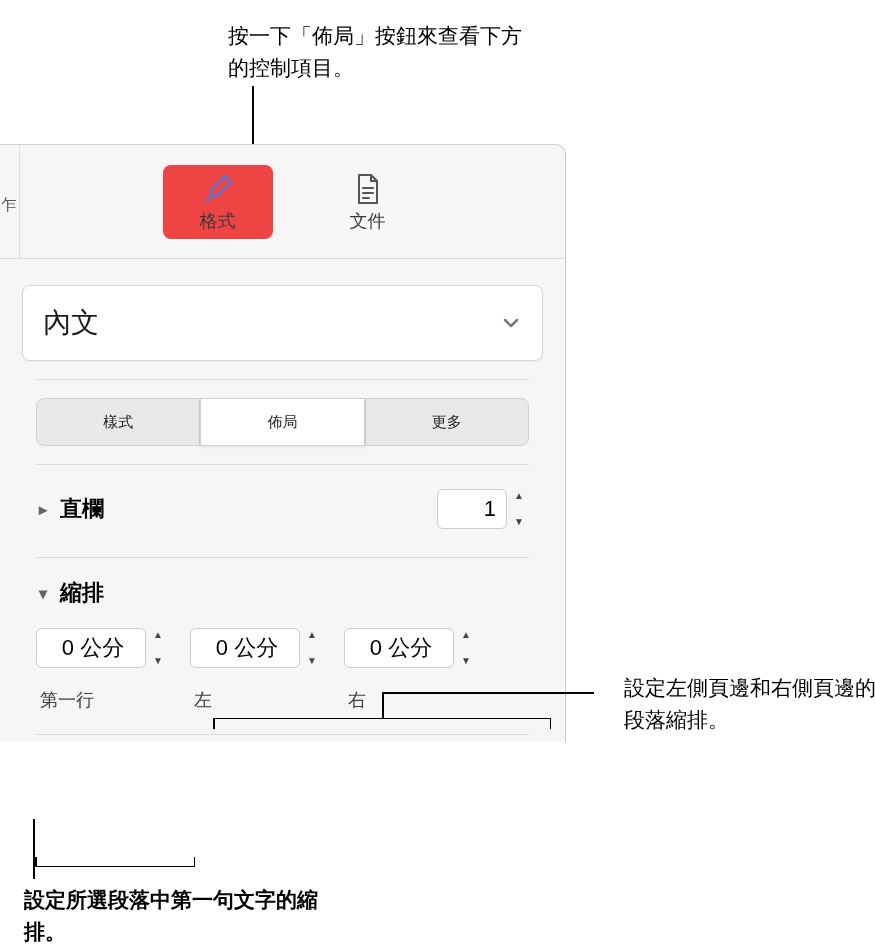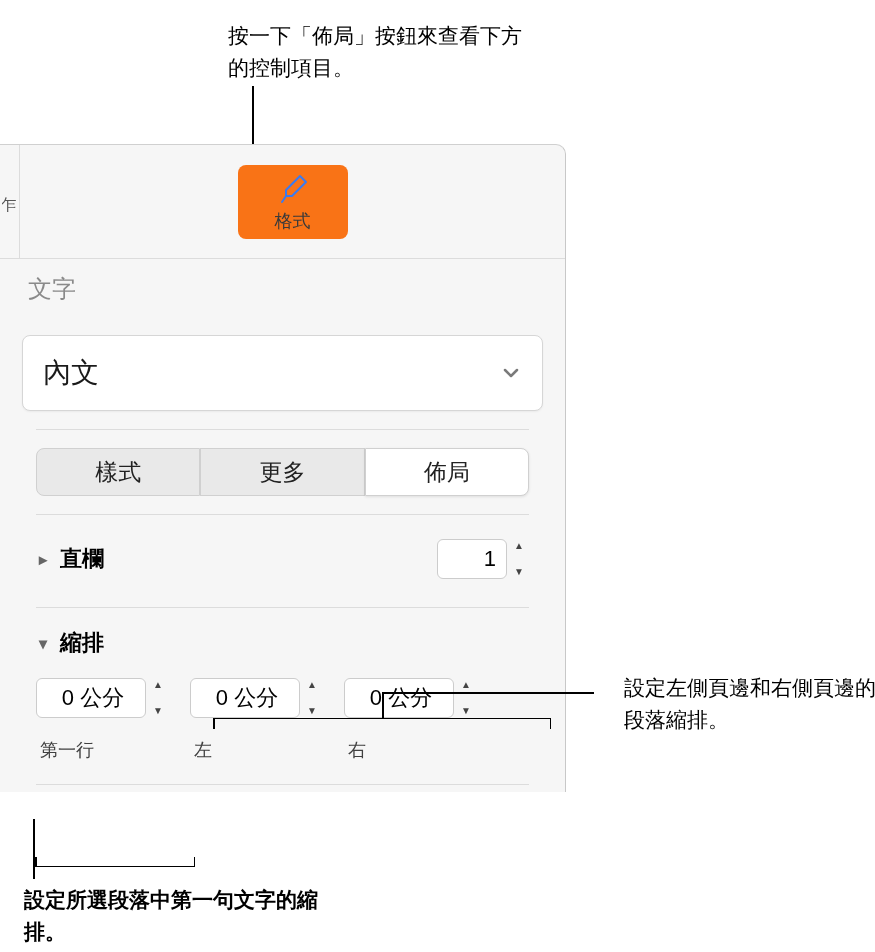--- a/index.html
+++ b/index.html
@@ -68,40 +68,40 @@
       display: flex;
       flex-direction: column;
       align-items: center;
       justify-content: center;
       width: 110px;
       height: 74px;
       border-radius: 8px;
       cursor: pointer;
     }
     .toolbar-btn.active {
-      background: #f97316;
+      background: #ef4444;
     }
     .toolbar-btn .icon {
       height: 36px;
       display: flex;
       align-items: center;
       justify-content: center;
     }
     .toolbar-btn .lbl {
       font-size: 18px;
       color: #3a3a3a;
       margin-top: 2px;
     }
     .section-title {
       padding: 14px 28px;
       font-size: 24px;
       color: #8a8a8a;
     }
     .style-picker {
-      margin: 16px 22px 8px 22px;
+      margin: 26px 22px 8px 22px;
       background: #fff;
       border: 1px solid #d6d6d6;
       border-radius: 8px;
       height: 76px;
       display: flex;
       align-items: center;
       justify-content: space-between;
       padding: 0 22px 0 20px;
       box-shadow: 0 1px 2px rgba(0,0,0,0.05);
     }
@@ -118,21 +118,21 @@
       padding-top: 18px;
       display: flex;
       gap: 0;
     }
     .seg {
       flex: 1;
       height: 48px;
       display: flex;
       align-items: center;
       justify-content: center;
-      font-size: 23px;
+      font-size: 15px;
       color: #222;
       background: #e9e9e9;
       border: 1px solid #d0d0d0;
       cursor: pointer;
     }
     .seg:first-child {
       border-top-left-radius: 8px;
       border-bottom-left-radius: 8px;
     }
     .seg:last-child {
@@ -265,45 +265,54 @@
     <div class="toolbar-tabs">
       <div class="toolbar-btn active">
         <span class="icon">
           <svg class="paint-icon" viewBox="0 0 34 34" fill="none" stroke="#3a7bf0" stroke-width="2" stroke-linecap="round" stroke-linejoin="round">
             <path d="M24 4 L30 10 L16 24 L10 24 L10 18 Z"></path>
             <path d="M10 24 L6 30"></path>
           </svg>
         </span>
         <span class="lbl">格式</span>
       </div>
+      <div class="toolbar-btn">
+        <span class="icon">
+          <svg class="doc-icon" viewBox="0 0 28 34" fill="none" stroke="#555" stroke-width="2" stroke-linecap="round" stroke-linejoin="round">
+            <path d="M5 3 L17 3 L23 9 L23 31 L5 31 Z"></path>
+            <path d="M17 3 L17 9 L23 9"></path>
+            <line x1="9" y1="16" x2="19" y2="16"></line>
+            <line x1="9" y1="21" x2="19" y2="21"></line>
+            <line x1="9" y1="26" x2="15" y2="26"></line>
+          </svg>
+        </span>
+        <span class="lbl">文件</span>
+      </div>
     </div>
   </div>
 
-  <div class="section-title">
-    <span>文字</span>
-  </div>
 
   <div class="style-picker">
     <span class="value">內文</span>
     <span class="chev">
       <svg class="chev-icon" viewBox="0 0 18 12" fill="none" stroke="#7a7a7a" stroke-width="2.5" stroke-linecap="round" stroke-linejoin="round">
         <polyline points="3,4 9,10 15,4"></polyline>
       </svg>
     </span>
   </div>
 
   <div class="tab-segmented">
     <div class="seg">
       <span>樣式</span>
     </div>
+    <div class="seg active">
+      <span>佈局</span>
+    </div>
     <div class="seg">
       <span>更多</span>
-    </div>
-    <div class="seg active">
-      <span>佈局</span>
     </div>
   </div>
 
   <div class="row-block">
     <div class="row-columns">
       <div class="disclosure">
         <span class="arrow">▸</span>
         <span>直欄</span>
       </div>
       <div class="stepper">

